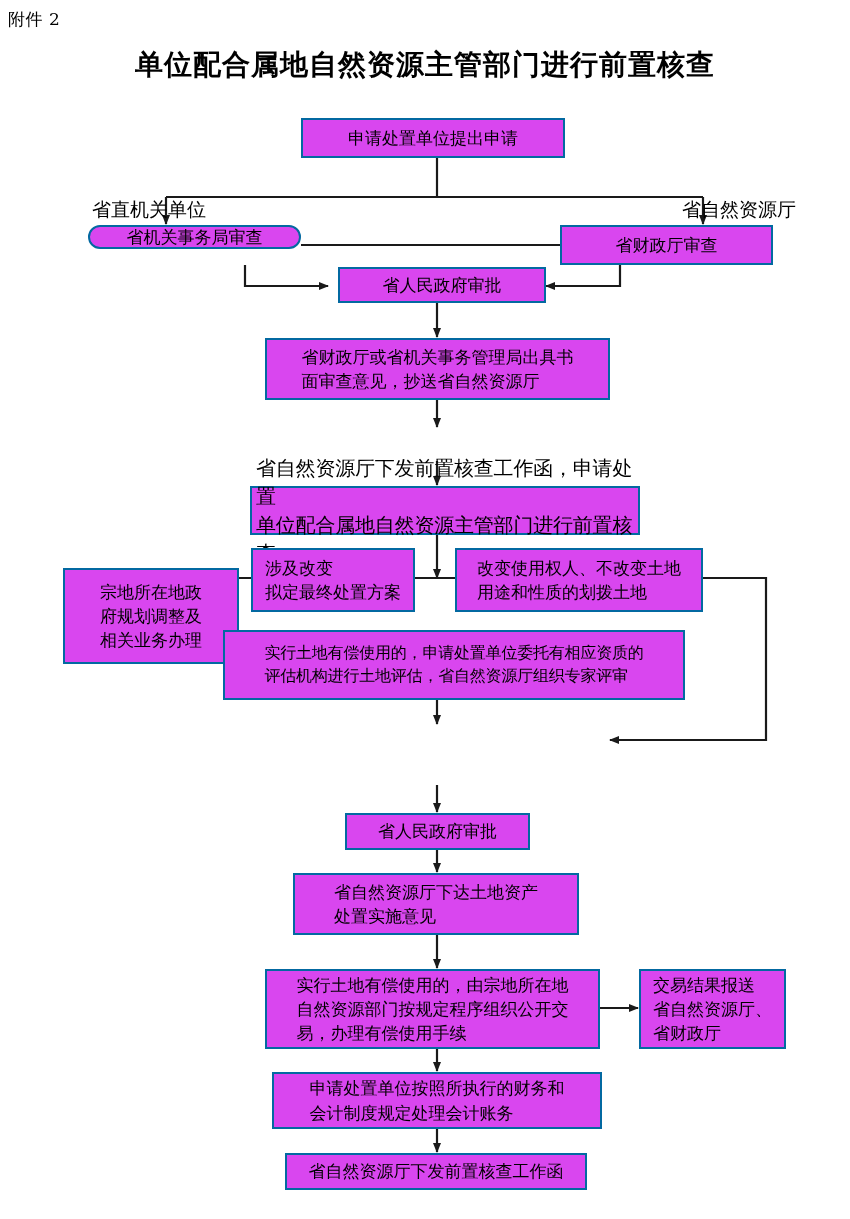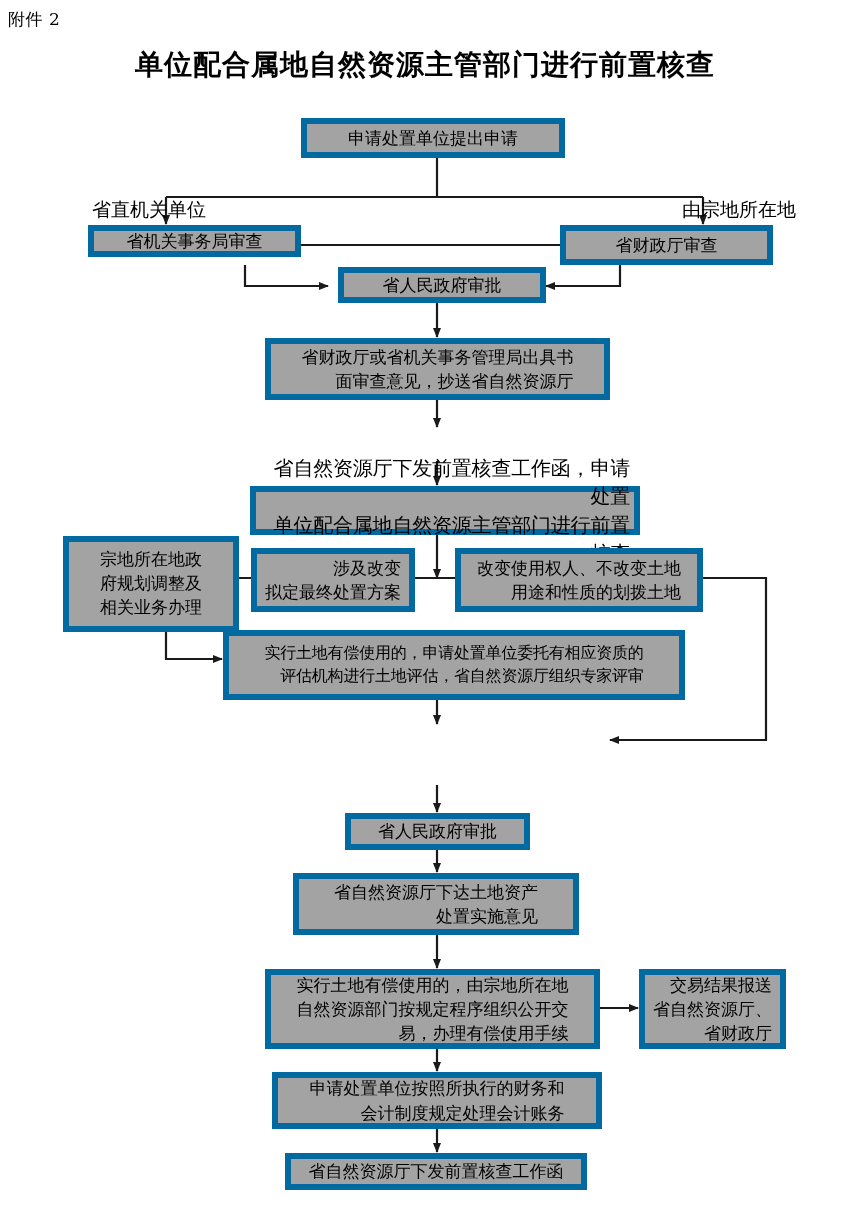--- a/index.html
+++ b/index.html
@@ -41,26 +41,26 @@
     font-family: "DejaVu Serif", "Liberation Serif", serif;
   }
   #flow-svg {
     position: absolute;
     left: 0;
     top: 0;
   }
   .node-box {
     position: absolute;
     box-sizing: border-box;
-    border: 6px solid #0369a1;
-    background: #a3a3a3;
+    border: 2px solid #0369a1;
+    background: #d946ef;
     display: flex;
     align-items: center;
     justify-content: center;
-    text-align: right;
+    text-align: left;
     font-size: 17px;
     line-height: 1.42;
     font-family: "DejaVu Serif", "Liberation Serif", serif;
     padding: 2px 4px;
     white-space: pre-line;
   }
   .edge-label {
     position: absolute;
     font-size: 19px;
     line-height: 1.1;
@@ -128,36 +128,36 @@
       <path d="M437,1049 L437,1071" marker-end="url(#ah)"></path>
 
       <path d="M437,1129 L437,1152" marker-end="url(#ah)"></path>
     </g>
   </svg>
 
   <div class="node-box" style="left:301px; top:118px; width:264px; height:40px;">申请处置单位提出申请</div>
 
   <div class="edge-label" style="left:92px; top:199px;">省直机关单位</div>
 
-  <div class="edge-label" style="left:682px; top:199px;">由宗地所在地</div>
+  <div class="edge-label" style="left:682px; top:199px;">省自然资源厅</div>
 
-  <div class="node-box" style="left:88px; top:225px; width:213px; height:32px;">省机关事务局审查</div>
+  <div class="node-box" style="left:88px; top:225px; width:213px; height:24px;border-radius:17px;">省机关事务局审查</div>
 
   <div class="node-box" style="left:560px; top:225px; width:213px; height:40px;">省财政厅审查</div>
 
   <div class="node-box" style="left:338px; top:267px; width:208px; height:36px;">省人民政府审批</div>
 
   <div class="node-box" style="left:265px; top:338px; width:345px; height:62px;">省财政厅或省机关事务管理局出具书
 面审查意见，抄送省自然资源厅</div>
 
 
   <div class="node-box tight" style="left:250px; top:486px; width:390px; height:49px; font-size:20px;">省自然资源厅下发前置核查工作函，申请处置
 单位配合属地自然资源主管部门进行前置核查</div>
 
-  <div class="node-box" style="left:63px; top:536px; width:176px; height:96px;font-family:Liberation Serif, serif;">宗地所在地政
+  <div class="node-box" style="left:63px; top:568px; width:176px; height:96px;">宗地所在地政
 府规划调整及
 相关业务办理</div>
 
   <div class="node-box" style="left:251px; top:548px; width:164px; height:64px;">涉及改变
 拟定最终处置方案</div>
 
   <div class="node-box" style="left:455px; top:548px; width:248px; height:64px;">改变使用权人、不改变土地
 用途和性质的划拨土地</div>
 
   <div class="node-box tight" style="left:223px; top:630px; width:462px; height:70px; font-size:16px;">实行土地有偿使用的，申请处置单位委托有相应资质的

